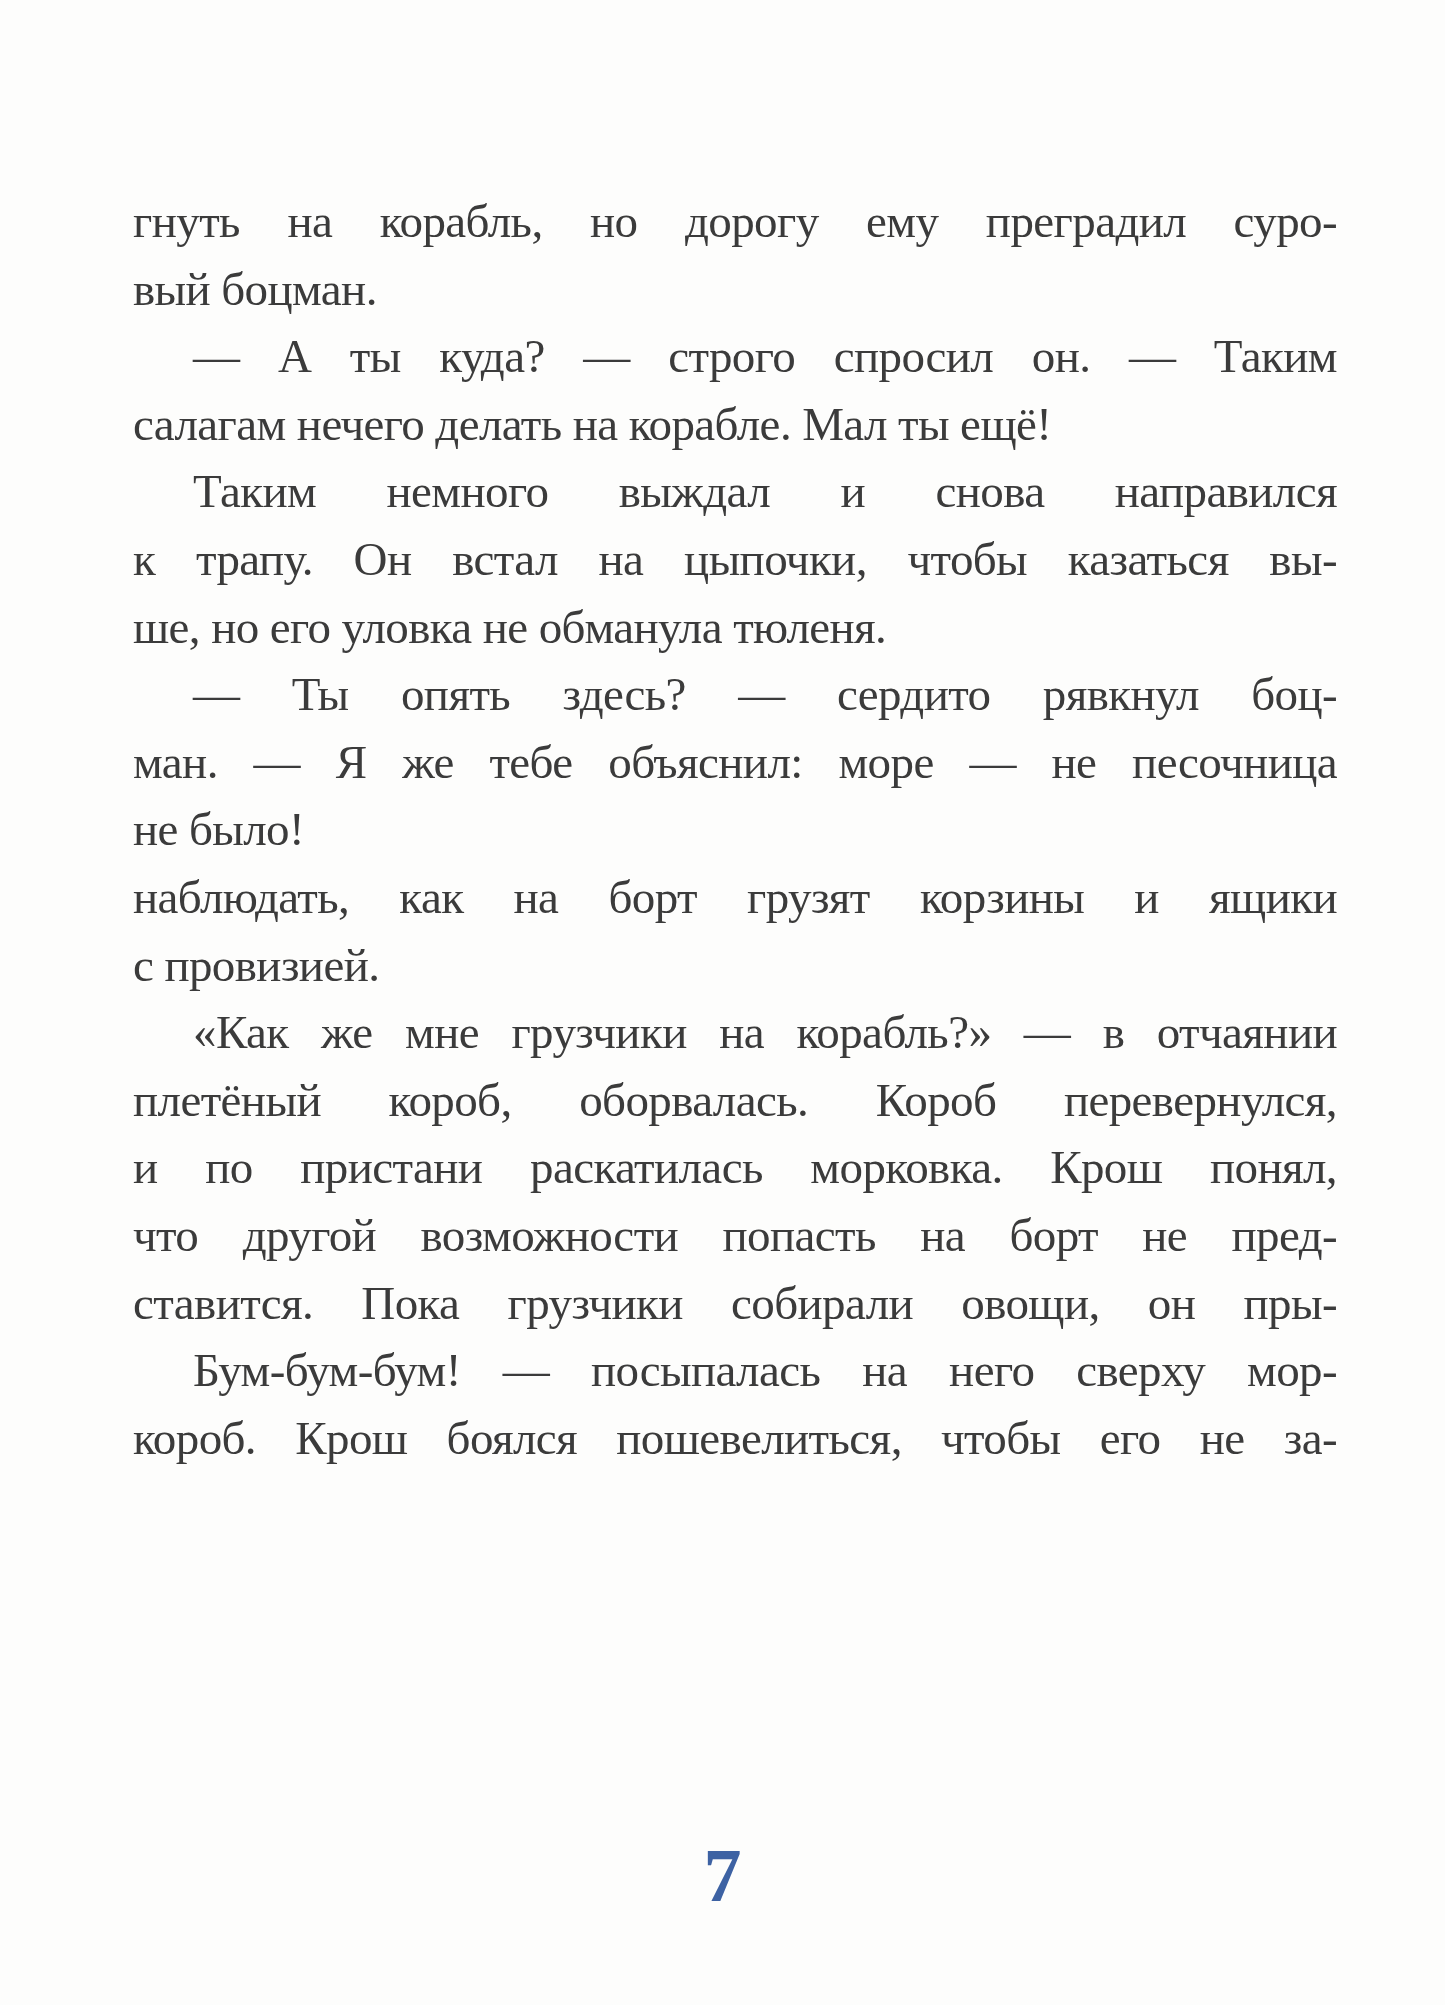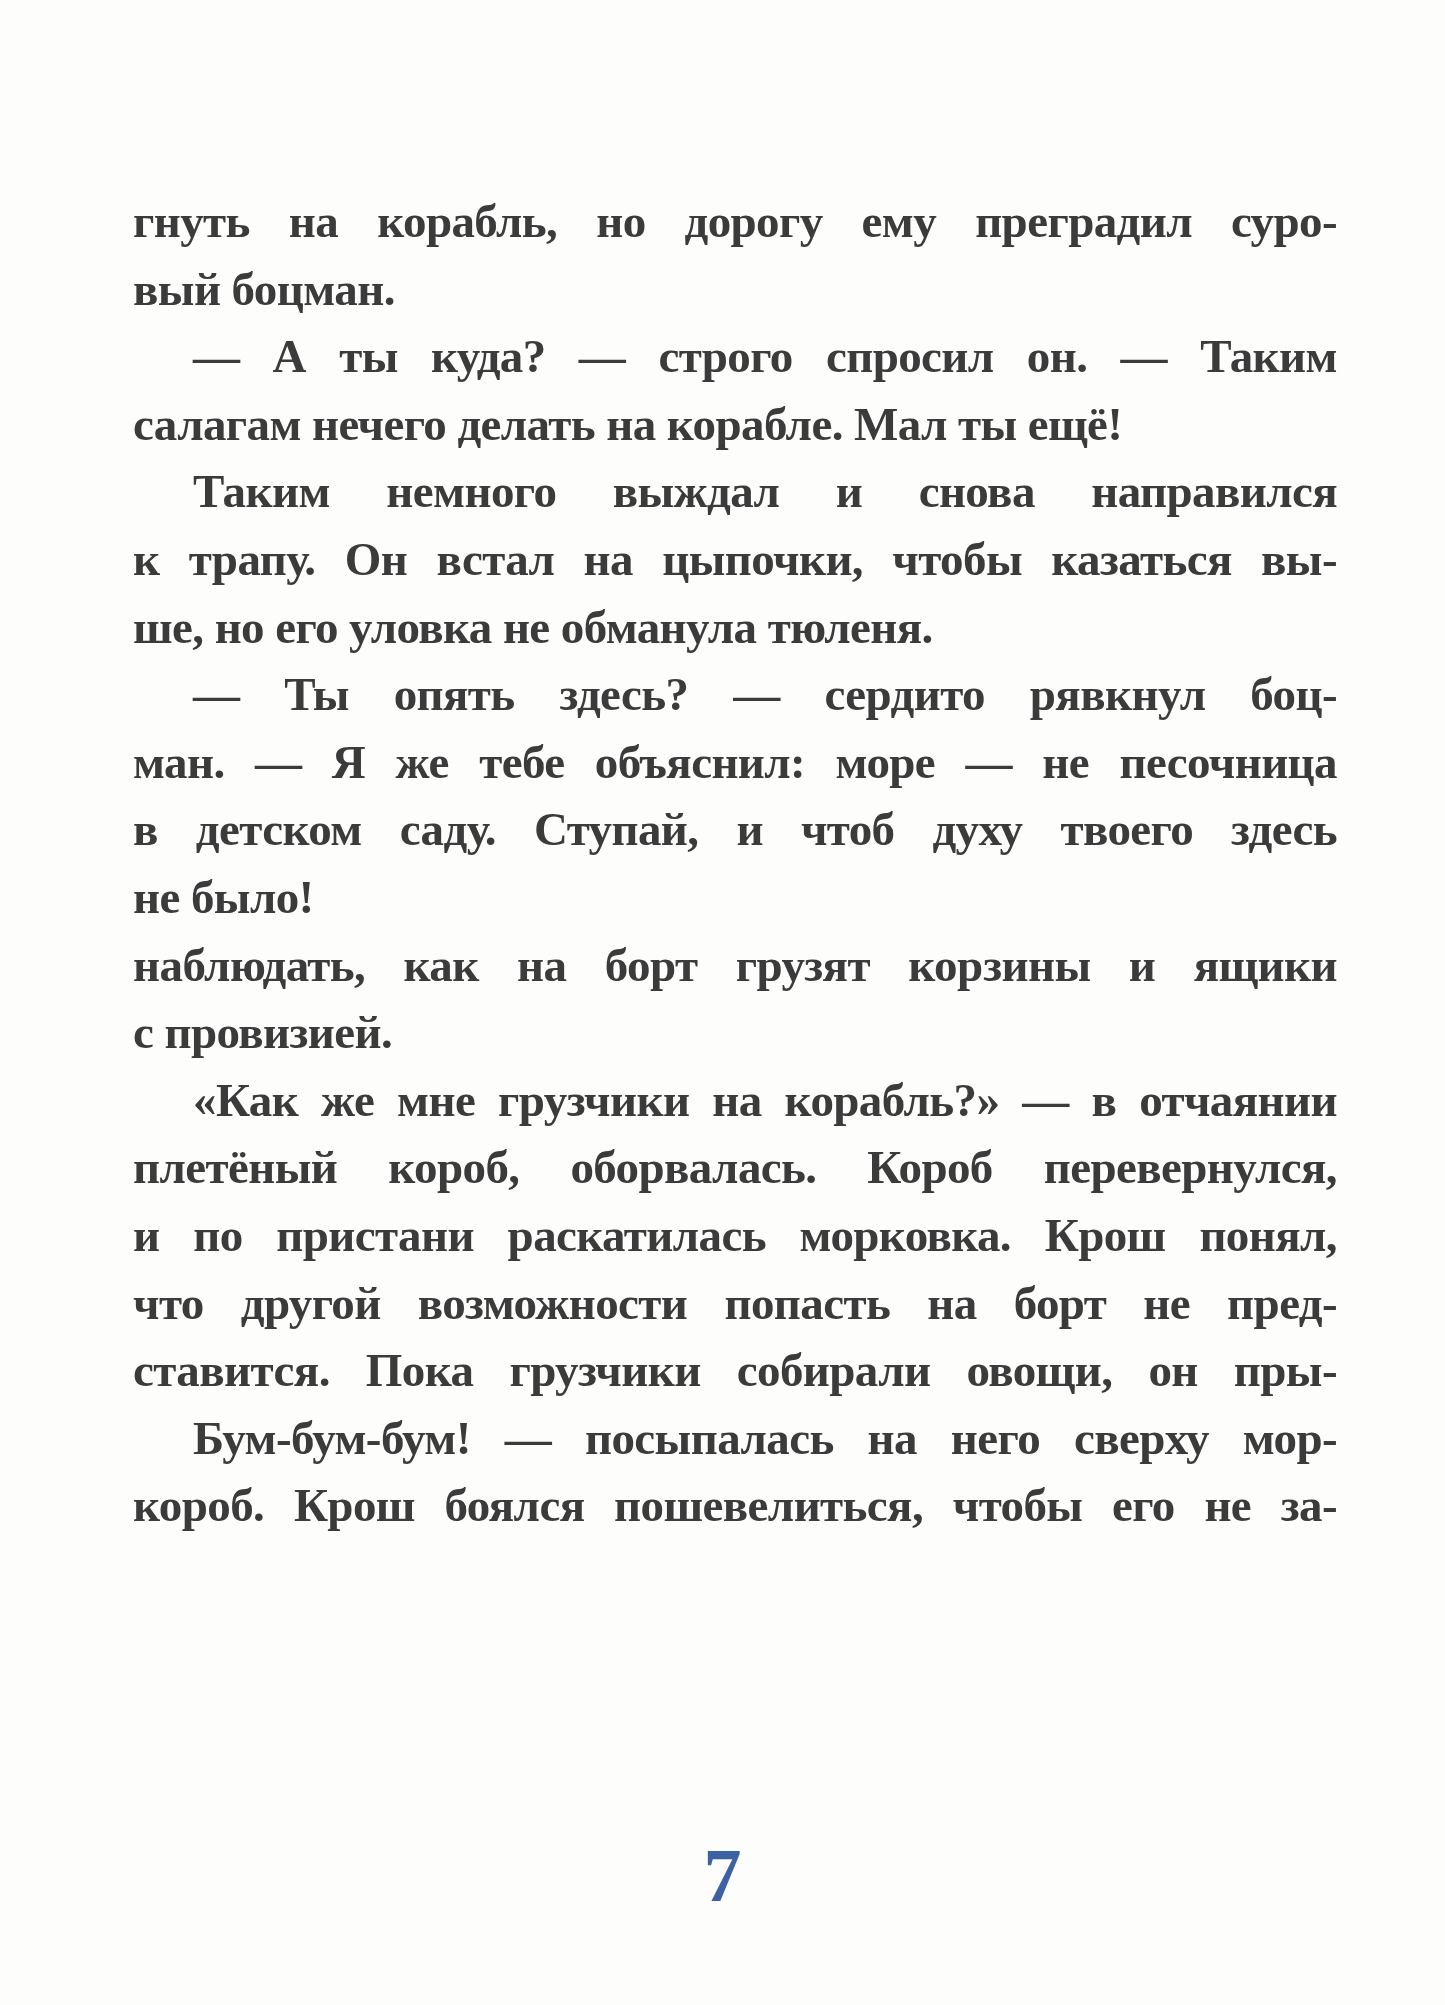--- a/index.html
+++ b/index.html
@@ -17,21 +17,20 @@
     width: 1204px;
     color: #3b3b3b;
     font-size: 47px;
     line-height: 67.6px;
     letter-spacing: -0.6px;
   }
   .line {
     display: block;
     white-space: nowrap;
     height: 67.6px;
-    font-weight: bold;
   }
   .line.justify {
     text-align: justify;
     text-align-last: justify;
   }
   .line.indent { padding-left: 60px; }
   .page-number {
     position: absolute;
     left: 0; width: 1445px;
     top: 1832px;
@@ -48,21 +47,20 @@
 <div class="page-text">
   <span class="line justify">гнуть на корабль, но дорогу ему преградил суро-</span>
   <span class="line">вый боцман.</span>
   <span class="line indent justify">— А ты куда? — строго спросил он. — Таким</span>
   <span class="line">салагам нечего делать на корабле. Мал ты ещё!</span>
   <span class="line indent justify">Таким немного выждал и снова направился</span>
   <span class="line justify">к трапу. Он встал на цыпочки, чтобы казаться вы-</span>
   <span class="line">ше, но его уловка не обманула тюленя.</span>
   <span class="line indent justify">— Ты опять здесь? — сердито рявкнул боц-</span>
   <span class="line justify">ман. — Я же тебе объяснил: море — не песочница</span>
-  <span class="line justify">в детском саду. Ступай, и чтоб духу твоего здесь</span>
   <span class="line">не было!</span>
   <span class="line justify">наблюдать, как на борт грузят корзины и ящики</span>
   <span class="line">с провизией.</span>
   <span class="line indent justify">«Как же мне грузчики на корабль?» — в отчаянии</span>
   <span class="line justify">плетёный короб, оборвалась. Короб перевернулся,</span>
   <span class="line justify">и по пристани раскатилась морковка. Крош понял,</span>
   <span class="line justify">что другой возможности попасть на борт не пред-</span>
   <span class="line justify">ставится. Пока грузчики собирали овощи, он пры-</span>
   <span class="line indent justify">Бум-бум-бум! — посыпалась на него сверху мор-</span>
   <span class="line justify">короб. Крош боялся пошевелиться, чтобы его не за-</span>

